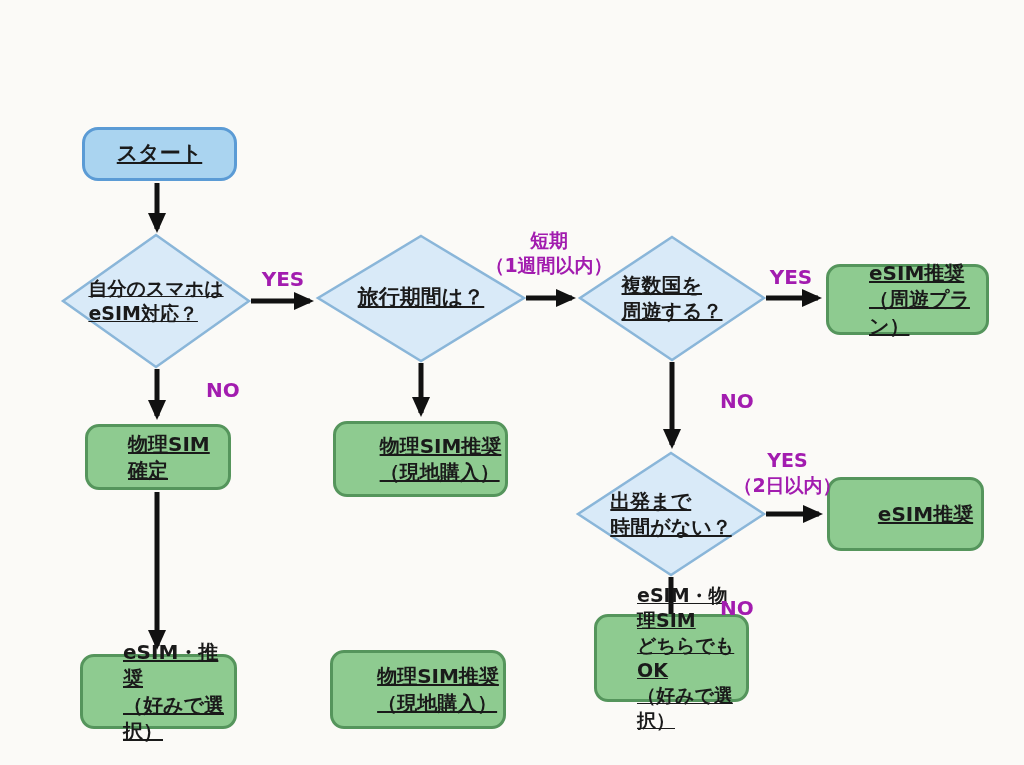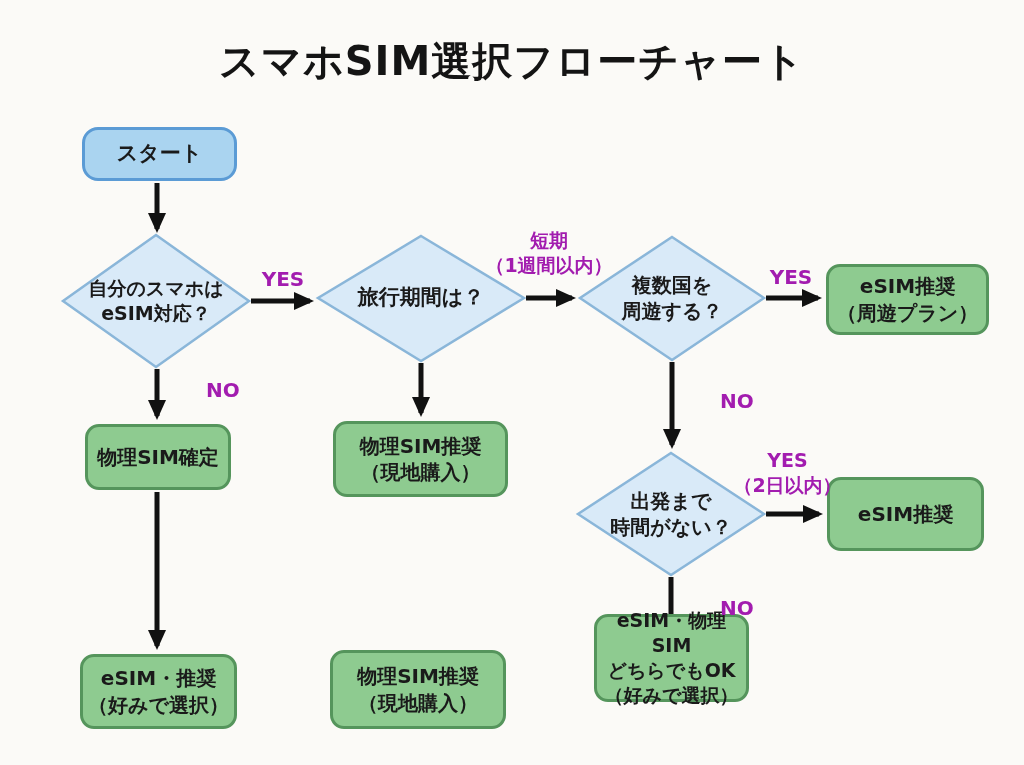--- a/index.html
+++ b/index.html
@@ -17,58 +17,58 @@
   .title{
     position:absolute;left:0;top:34px;width:1024px;
     text-align:center;
     font-size:40px;font-weight:700;color:#141414;
     letter-spacing:1px;
   }
   .svg-layer{position:absolute;left:0;top:0;width:1024px;height:765px;}
   .node{
     position:absolute;
     display:flex;align-items:center;justify-content:center;
-    text-align:center;
     white-space:pre-line;
     font-weight:700;color:#1a1a1a;
     line-height:1.32;
     box-sizing:border-box;
+    text-decoration:underline;
   }
   .start-box{
     background:#aad4f0;
     border:3px solid #5b9bd5;
     border-radius:16px;
     font-size:21px;
   }
   .result-box{
     background:#8ecb90;
     border:3px solid #55955c;
     border-radius:14px;
     font-size:20px;
+    padding-left:40px;
   }
   .diamond-label{
     font-size:19px;
     background:transparent;
   }
   .edge-label{
     position:absolute;
     font-weight:700;color:#a21caf;
     font-size:19px;
     line-height:1.32;
     white-space:pre-line;
     text-align:center;
   }
   .edge-label.left-align{text-align:left;margin-left:36px;}
 </style>
 </head>
 <body>
 
 <div class="canvas">
 
-  <div class="title">スマホSIM選択フローチャート</div>
 
   <svg class="svg-layer" width="1024" height="765" viewBox="0 0 1024 765" xmlns="http://www.w3.org/2000/svg">
     <defs>
       <marker id="ah" markerWidth="22" markerHeight="20" refX="16" refY="9" orient="auto" markerUnits="userSpaceOnUse">
         <path d="M0,0 L20,9 L0,18 Z" fill="#111111"></path>
       </marker>
     </defs>
 
     <polygon points="156,235 249,301 156,367 63,301" fill="#d9eaf8" stroke="#8ab6d9" stroke-width="2.5"></polygon>
     <polygon points="421,236 524,298 421,361 318,298" fill="#d9eaf8" stroke="#8ab6d9" stroke-width="2.5"></polygon>

